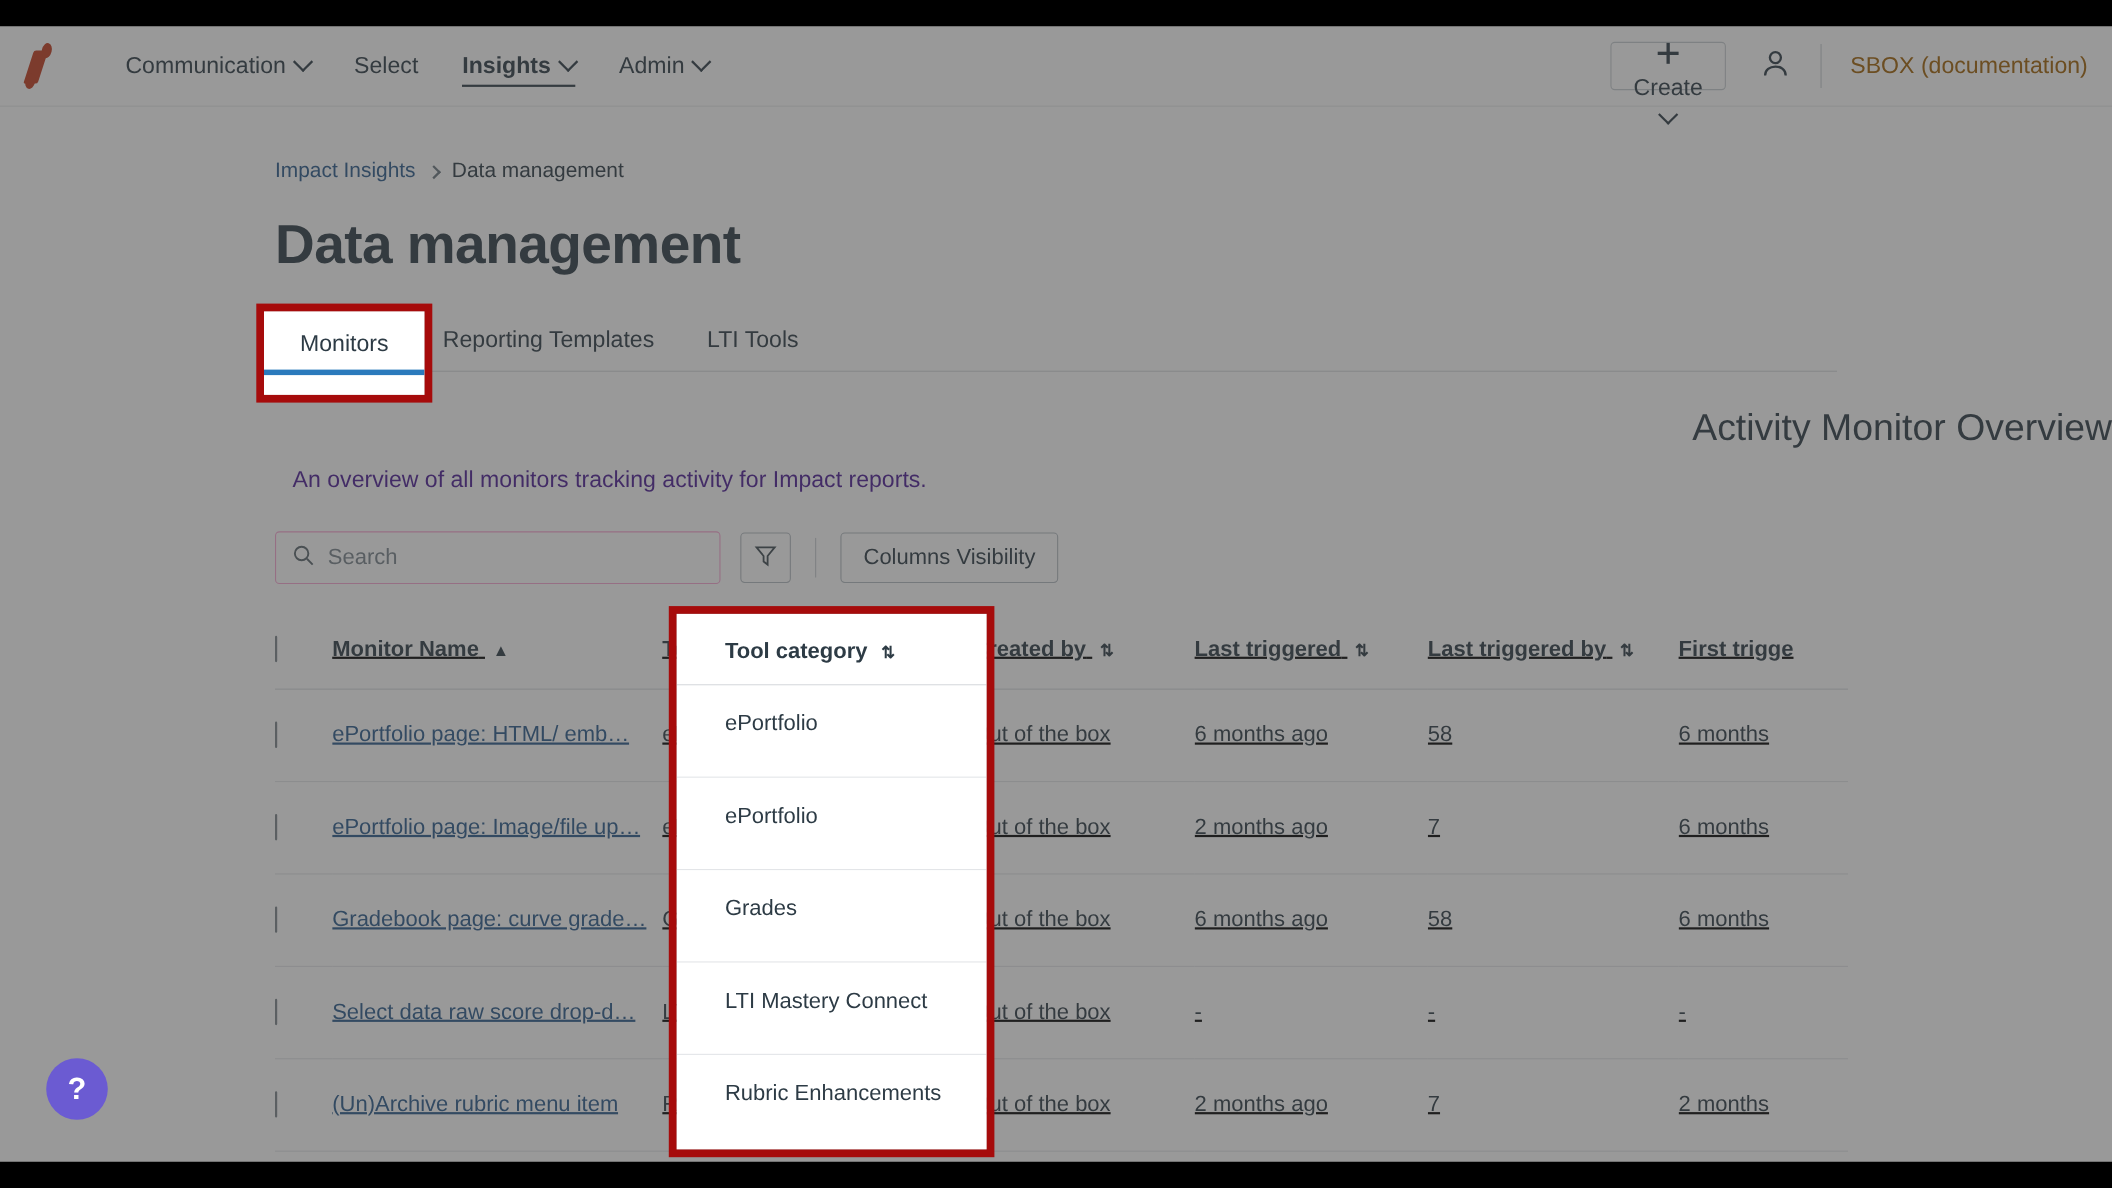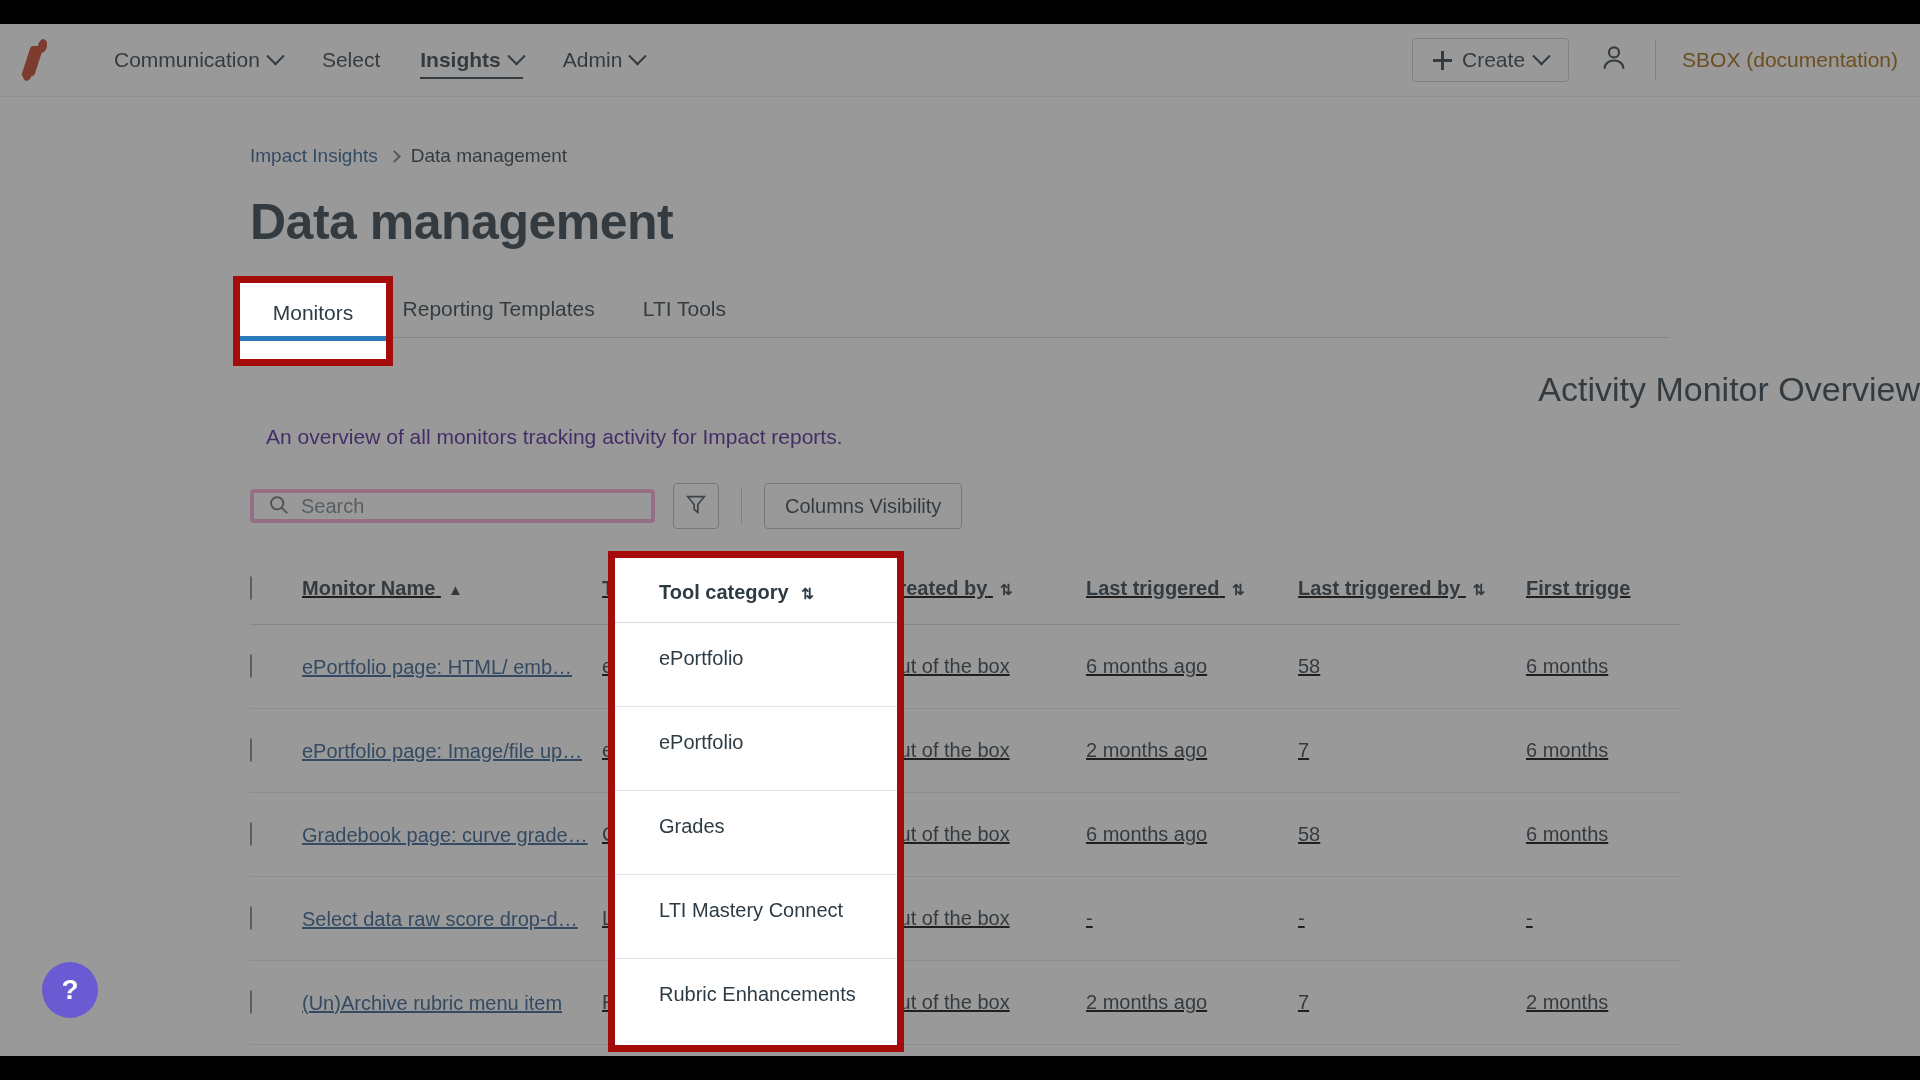--- a/index.html
+++ b/index.html
@@ -83,20 +83,21 @@
   .nav-right {
     margin-left: auto; display: flex; align-items: center;
     padding-right: 22px; gap: 0;
   }
   .create-btn {
     display: flex; align-items: center; gap: 10px;
     border: 1px solid #c7cdd1; border-radius: 4px;
     height: 44px; padding: 0 20px;
     font-size: 21px; color: #2D3B45; cursor: pointer;
     background: #fff;
+    flex-direction: column;
   }
   .plus {
     position: relative; width: 19px; height: 19px; flex: none;
   }
   .plus::before, .plus::after {
     content:""; position: absolute; background:#2D3B45;
   }
   .plus::before { left: 8px; top: 0; width: 3px; height: 19px; }
   .plus::after { top: 8px; left: 0; height: 3px; width: 19px; }
   .person-icon { margin: 0 26px 0 30px; cursor: pointer; }
@@ -143,21 +144,21 @@
     margin-top: 32px;
     text-align: right;
   }
   .section-sub {
     font-size: 21px; color: #4c1d95; margin-top: 16px; margin-left: 16px;
   }
 
   
   .toolbar { margin-top: 34px; display: flex; align-items: center; }
   .search-wrap {
-    width: 405px; height: 34px; border: 4px solid #f9a8d4;
+    width: 405px; height: 48px; border: 1px solid #f9a8d4;
     border-radius: 4px; display: flex; align-items: center;
     padding: 0 14px; gap: 12px; background: #fff;
   }
   .search-wrap input {
     border: none; outline: none; font-size: 20px;
     color: #2D3B45; background: transparent; width: 100%;
     font-family: "Liberation Sans", sans-serif;
   }
   .search-wrap input::placeholder { color: #7a858d; }
   .icon-btn {

